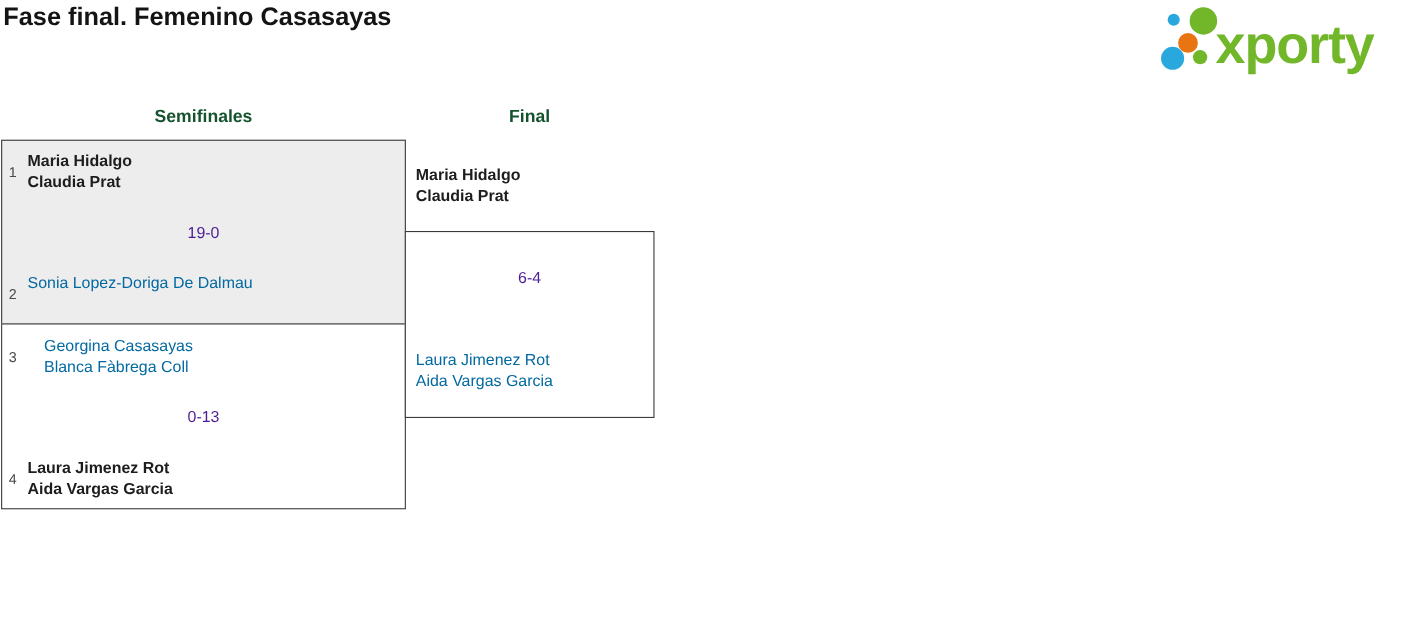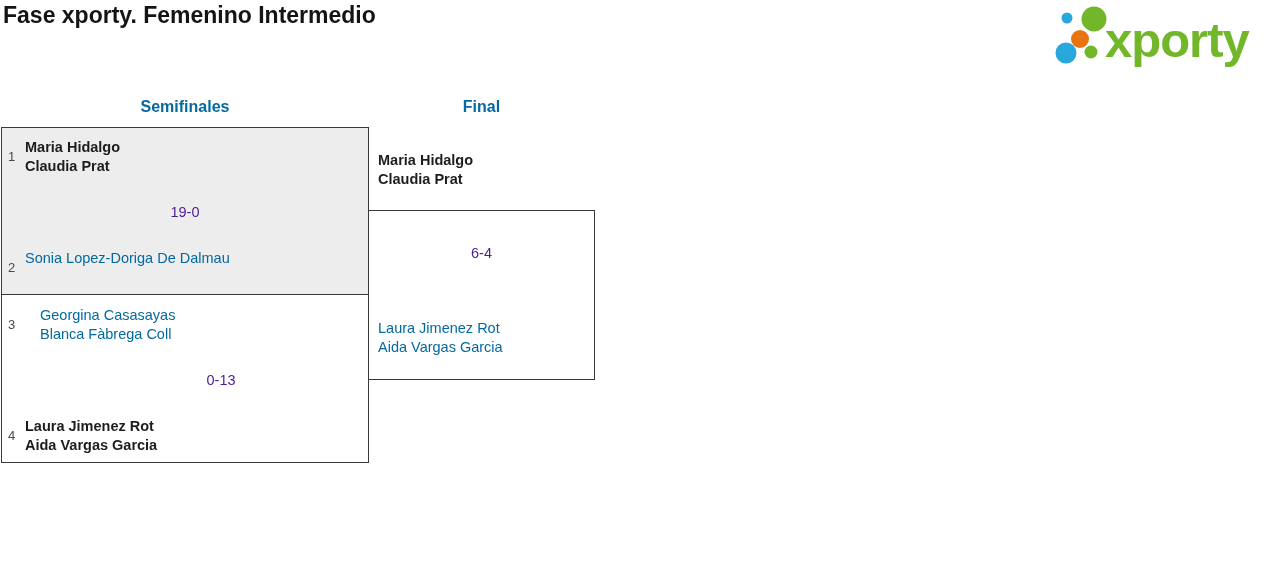--- a/index.html
+++ b/index.html
@@ -4,40 +4,40 @@
 <style>
   html,body{margin:0;padding:0;}
   body{
     width:1280px;height:562px;background:#ffffff;position:relative;
     font-family:"Liberation Sans",sans-serif;overflow:hidden;
   }
   .abs{position:absolute;}
   .title-block{left:3px;top:0;}
   .title-line{font-size:23px;font-weight:700;color:#141414;line-height:31px;white-space:nowrap;}
   .logo{left:1045px;top:2px;width:235px;height:68px;text-align:center;}
-  .round-header{top:98px;text-align:center;font-size:16px;font-weight:700;color:#0369a1;}
+  .round-header{top:98px;text-align:center;font-size:16px;font-weight:700;color:#14532d;}
   .rh-sf{left:1px;width:368px;}
   .rh-final{left:368px;width:227px;}
   .match{box-sizing:border-box;border:1px solid #3a3a3a;background:#ffffff;}
   .sf1{left:1px;top:127px;width:368px;height:168px;background:#ededed;}
   .sf2{left:1px;top:294px;width:368px;height:169px;}
   .final-box{left:368px;top:210px;width:227px;height:170px;}
   .team{font-size:14.5px;line-height:19px;color:#0369a1;white-space:nowrap;}
   .team.winner{font-weight:700;color:#1d1d1d;}
   .team span{display:block;}
   .seed{font-size:13px;line-height:19px;color:#4a4a4a;}
   .score{font-size:14.5px;line-height:19px;color:#4c1d95;text-align:center;}
   .score-sf{left:1px;width:368px;}
   .score-final{left:368px;width:227px;}
 </style>
 </head>
 <body>
 
 <div class="abs title-block">
-  <div class="title-line">Fase xporty. Femenino Intermedio</div>
+  <div class="title-line">Fase final. Femenino Casasayas</div>
 </div>
 
 <div class="abs logo">
   <svg width="235" height="68" viewBox="0 0 235 68">
     <circle cx="22" cy="16" r="5.5" fill="#29a8dd"></circle>
     <circle cx="49" cy="17" r="12.5" fill="#72b72a"></circle>
     <circle cx="35" cy="37" r="9" fill="#e87511"></circle>
     <circle cx="21" cy="51" r="10.5" fill="#29a8dd"></circle>
     <circle cx="46" cy="50" r="6.5" fill="#72b72a"></circle>
     <text x="60" y="55" font-family="Liberation Sans, sans-serif" font-size="49" font-weight="700" letter-spacing="-1" fill="#72b72a">xporty</text>
@@ -60,21 +60,21 @@
 <div class="abs seed" style="left:8px;top:258px;">2</div>
 <div class="abs team" style="left:25px;top:249px;">
   <span>Sonia Lopez-Doriga De Dalmau</span>
 </div>
 
 <div class="abs seed" style="left:8px;top:315px;">3</div>
 <div class="abs team" style="left:40px;top:306px;">
   <span>Georgina Casasayas</span>
   <span>Blanca Fàbrega Coll</span>
 </div>
-<div class="abs score score-sf" style="top:371px;padding-left:36px;">0-13</div>
+<div class="abs score score-sf" style="top:371px;">0-13</div>
 <div class="abs seed" style="left:8px;top:426px;">4</div>
 <div class="abs team winner" style="left:25px;top:417px;">
   <span>Laura Jimenez Rot</span>
   <span>Aida Vargas Garcia</span>
 </div>
 
 <div class="abs team winner" style="left:378px;top:151px;">
   <span>Maria Hidalgo</span>
   <span>Claudia Prat</span>
 </div>

